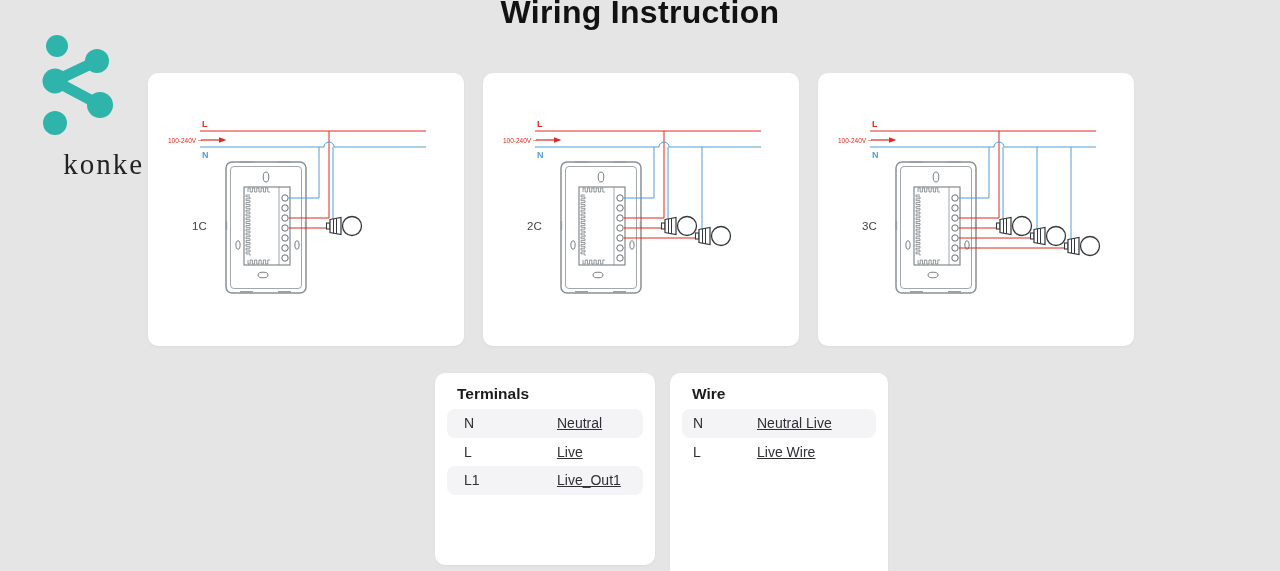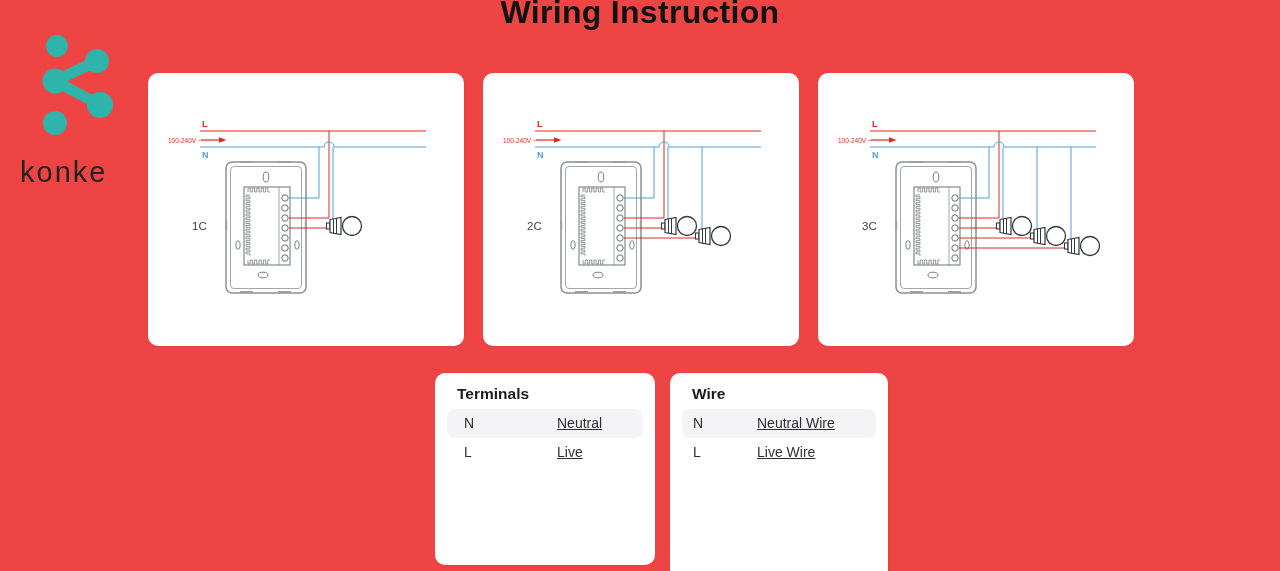--- a/index.html
+++ b/index.html
@@ -17,26 +17,27 @@
     text-align:center;
     font-size:32px;
     font-weight:bold;
     letter-spacing:.3px;
     color:#121212;
   }
   
   .logo{position:absolute;left:20px;top:28px;width:124px;}
   .logo svg{display:block;margin:0 auto;}
   .brand{
-    margin-top:16px;
-    text-align:left;
+    margin-top:8px;
+    text-align:right;
     font-size:29px;
     letter-spacing:2px;
     color:#232323;
     font-weight:normal;
+    font-family:Liberation Serif, serif;
   }
   
   .card{
     position:absolute;
     background:#ffffff;
     border-radius:10px;
     box-shadow:0 1px 3px rgba(40,60,70,.05);
   }
   #dcard0{left:148px;top:73px;width:316px;height:273px;}
   #dcard1{left:483px;top:73px;width:316px;height:273px;}
@@ -58,21 +59,21 @@
     font-size:14px;color:#303034;
   }
   .t-row.striped{background:#f4f4f6;}
   .t-key{width:92px;padding-left:17px;box-sizing:border-box;}
   .t-val{padding-left:18px;text-decoration:underline;}
   #tcard1 .t-key{width:57px;padding-left:11px;}
 </style>
 </head>
 <body>
 
-<div class="page" style="background: #ef4444;">
+<div class="page" style="background: #e5e5e5;">
 
   <h1 class="title">Wiring Instruction</h1>
 
   <div class="logo">
     <svg id="logo-icon" width="120" height="112" viewBox="0 0 120 112">
         <path d="M33 53 L75 33 M33 53 L78 77" stroke="#2eb4ab" stroke-width="11" stroke-linecap="round" fill="none"></path>
         <circle cx="35" cy="18" r="11" fill="#2eb4ab"></circle>
         <circle cx="75" cy="33" r="12" fill="#2eb4ab"></circle>
         <circle cx="33" cy="53" r="12.5" fill="#2eb4ab"></circle>
         <circle cx="78" cy="77" r="13" fill="#2eb4ab"></circle>
@@ -254,29 +255,33 @@
     <div class="table-title">Terminals</div>
     <div class="t-rows">
         <div class="t-row striped">
           <span class="t-key">N</span>
           <span class="t-val">Neutral</span>
         </div>
         <div class="t-row">
           <span class="t-key">L</span>
           <span class="t-val">Live</span>
         </div>
+        <div class="t-row striped">
+          <span class="t-key">L1</span>
+          <span class="t-val">Live_Out1</span>
+        </div>
       </div>
   </div>
 
   <div class="card table-card" id="tcard1">
     <div class="table-title">Wire</div>
     <div class="t-rows">
         <div class="t-row striped">
           <span class="t-key">N</span>
-          <span class="t-val">Neutral Wire</span>
+          <span class="t-val">Neutral Live</span>
         </div>
         <div class="t-row">
           <span class="t-key">L</span>
           <span class="t-val">Live Wire</span>
         </div>
       </div>
   </div>
 
 </div>
 

